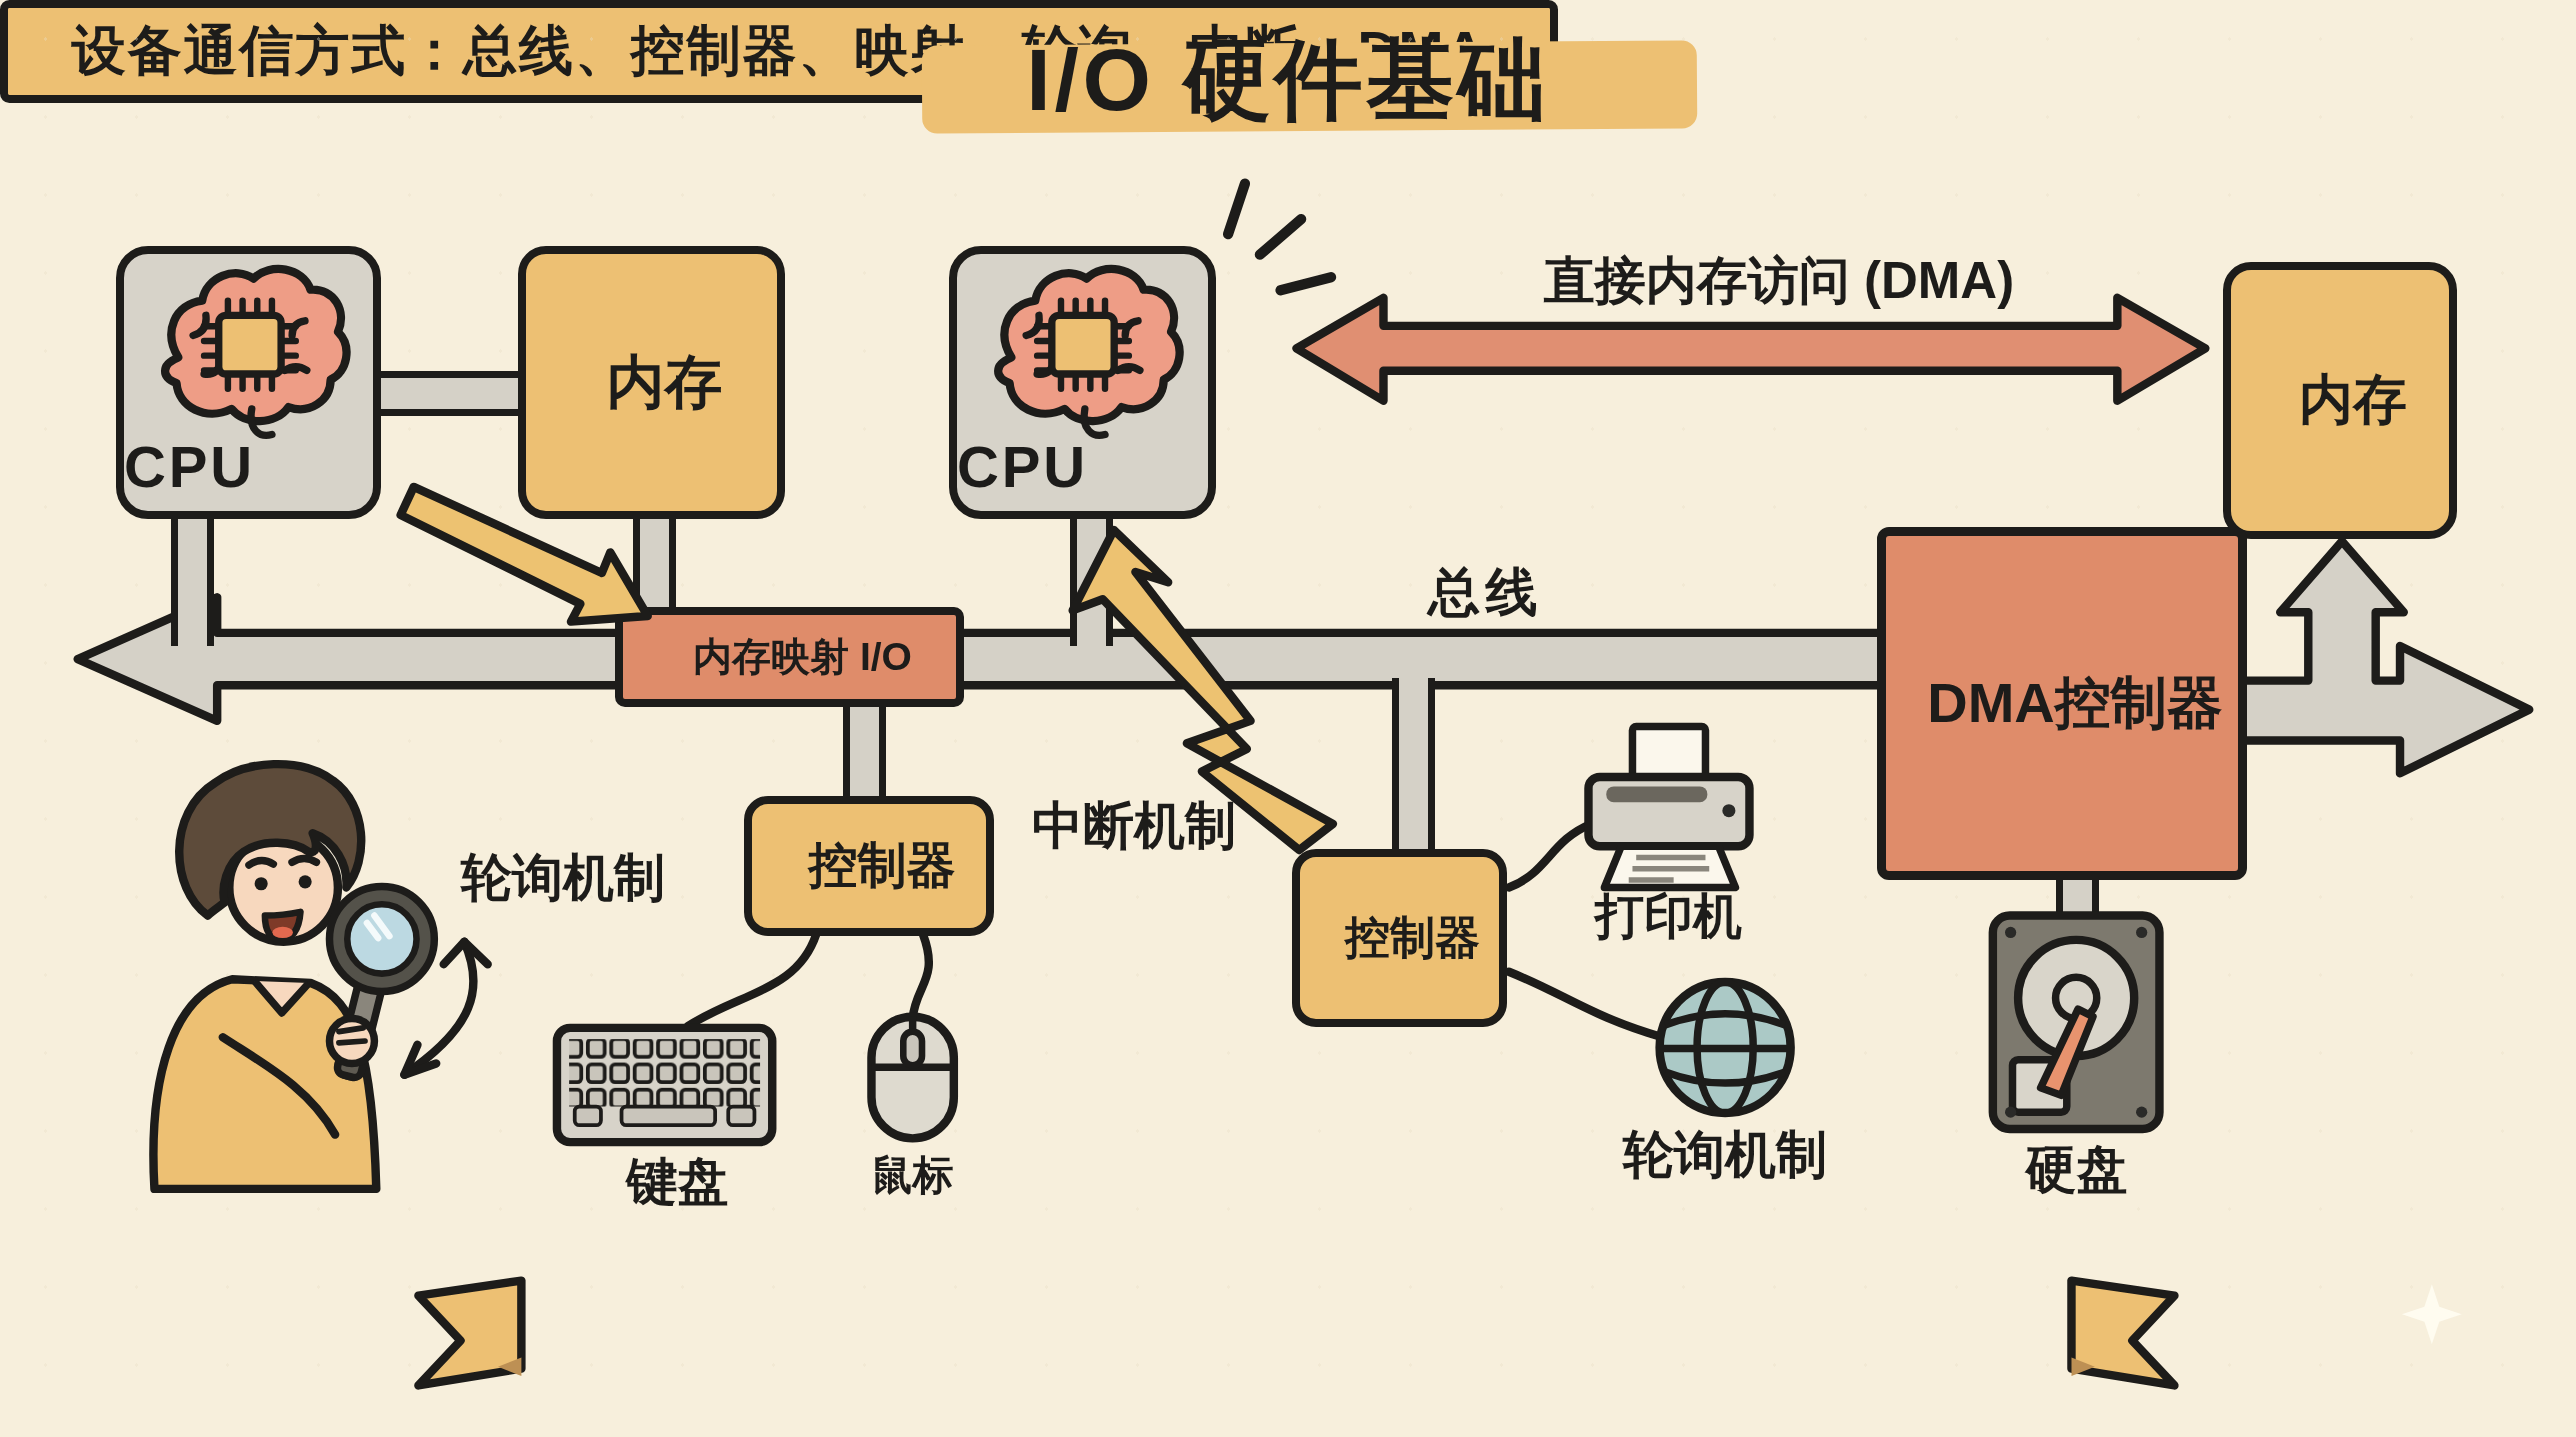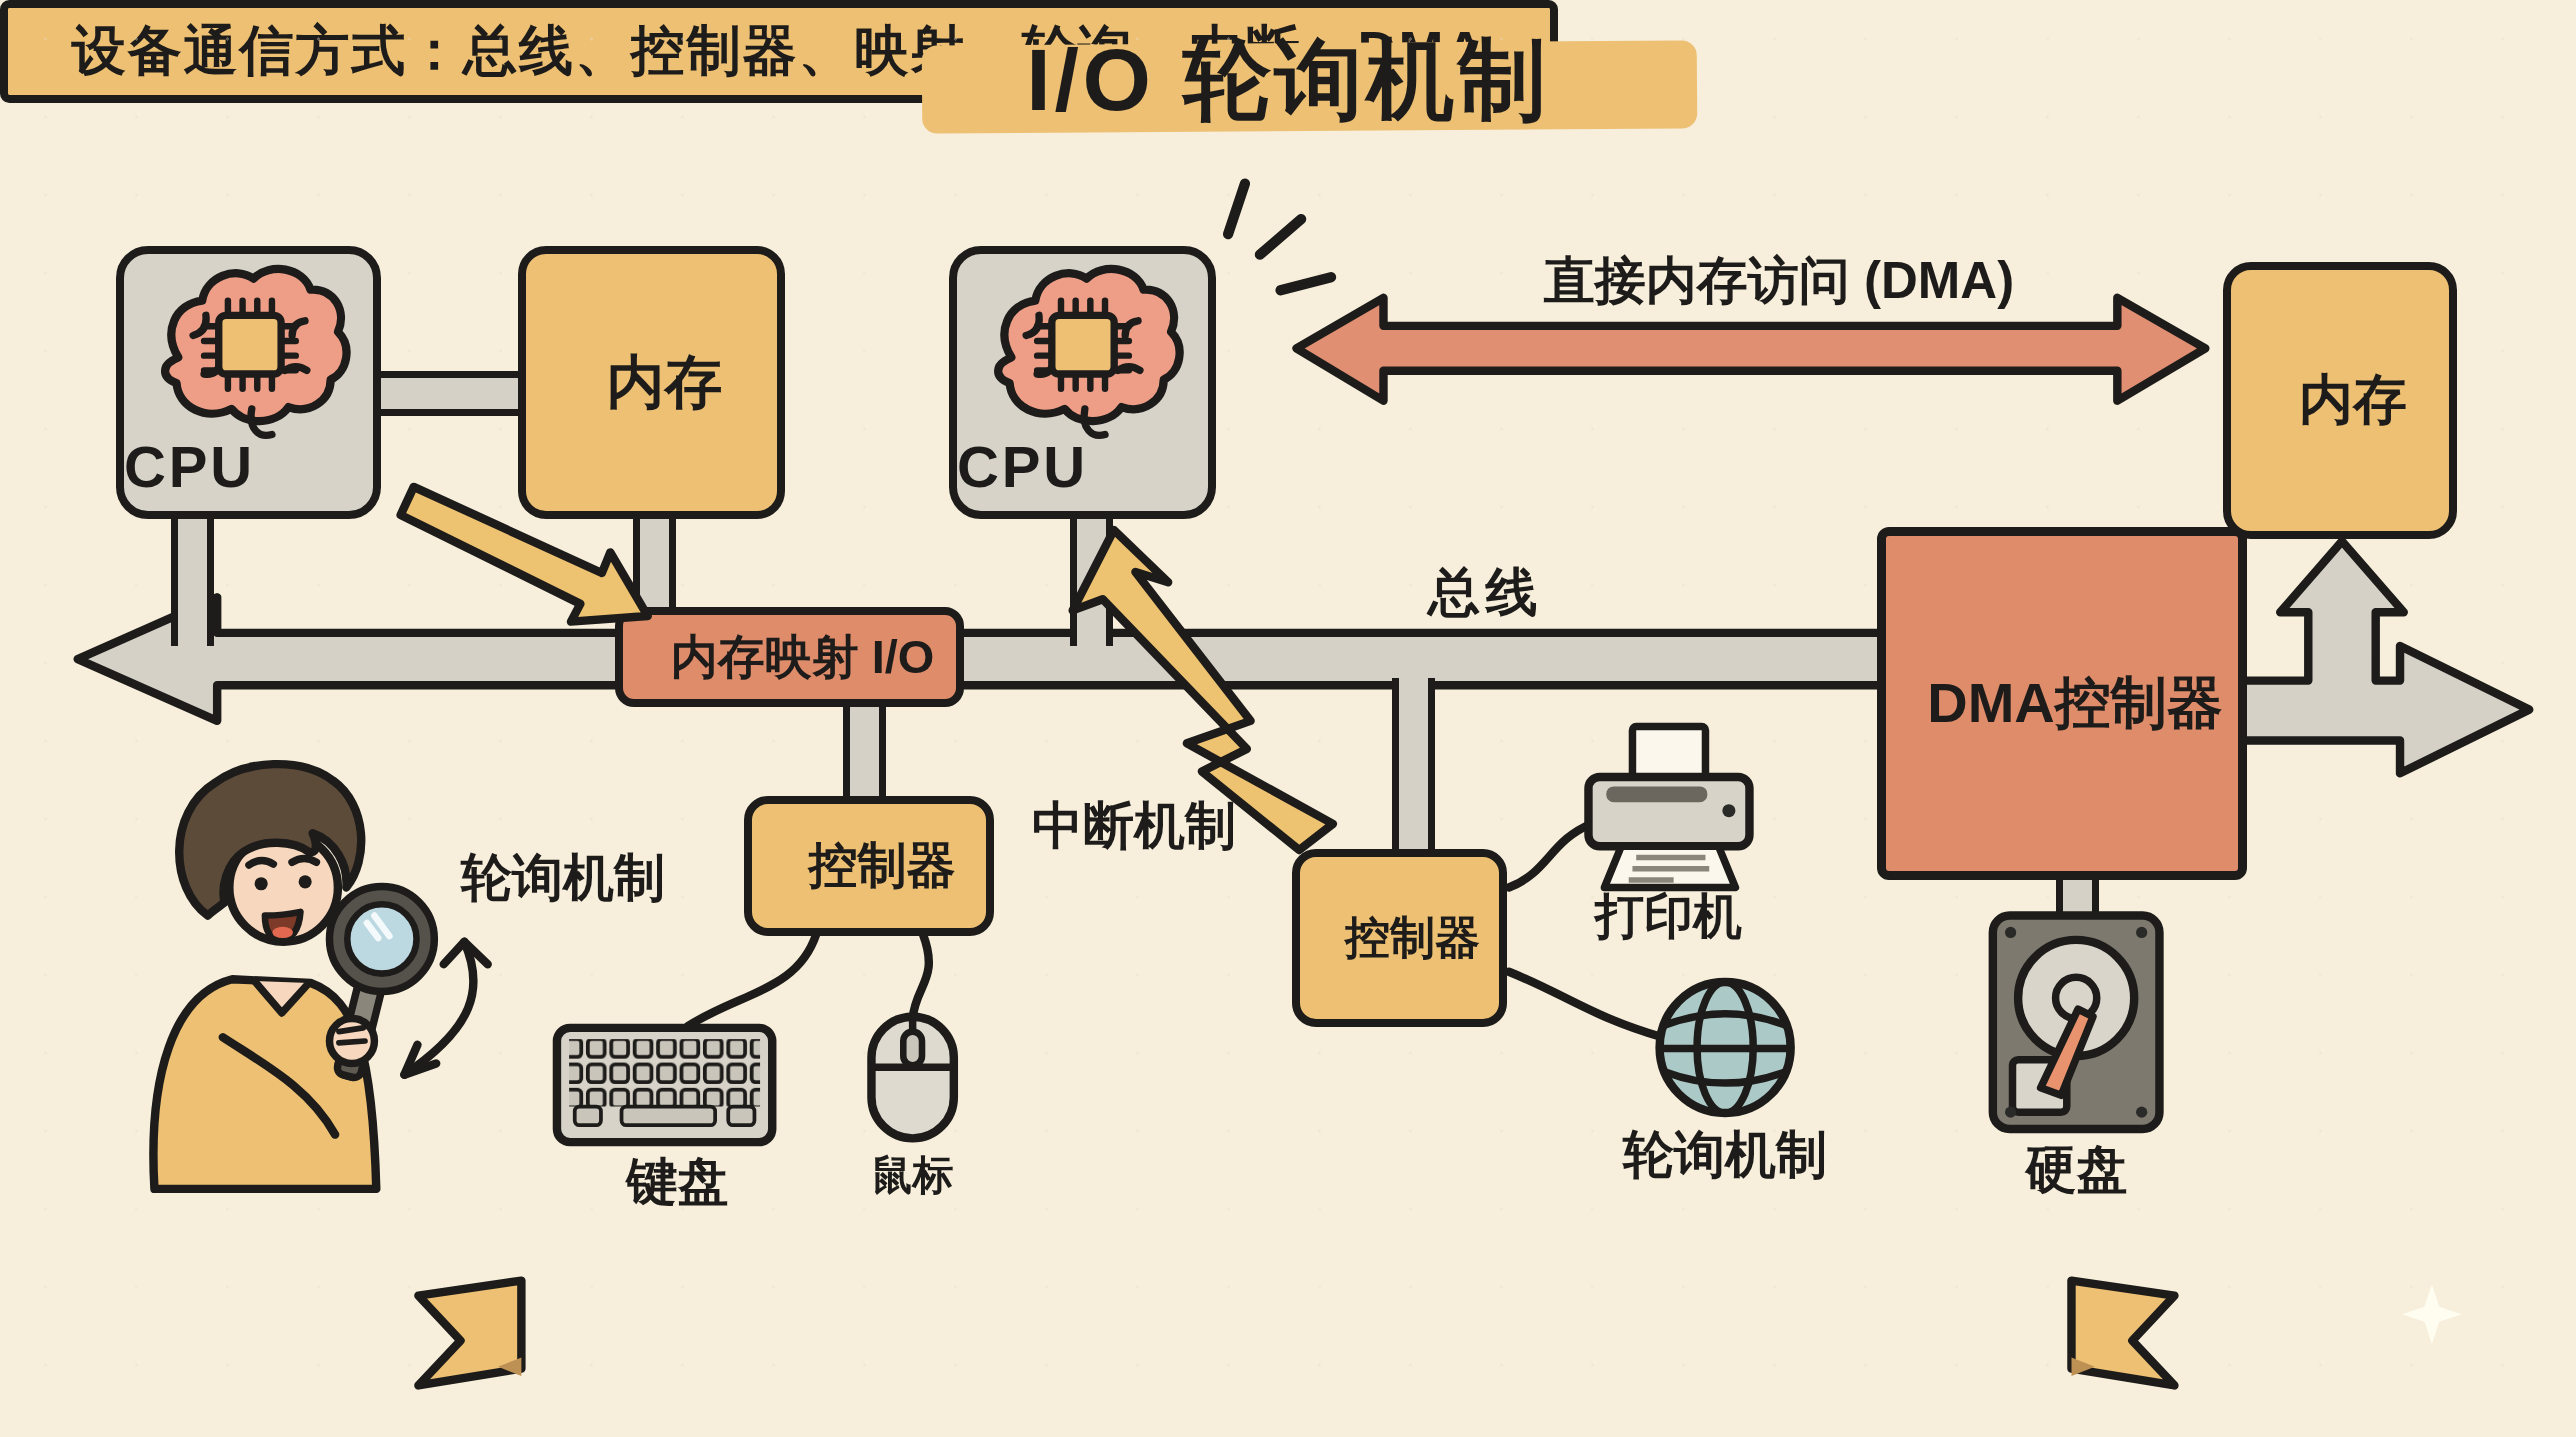--- a/index.html
+++ b/index.html
@@ -59,35 +59,35 @@
 
   <div class="vconn" style="left:171px;top:514px;width:43px;height:132px;"></div>
   <div class="vconn" style="left:633px;top:514px;width:43px;height:103px;"></div>
   <div class="vconn" style="left:843px;top:702px;width:43px;height:103px;"></div>
   <div class="vconn" style="left:1070px;top:514px;width:43px;height:132px;"></div>
   <div class="vconn" style="left:1392px;top:678px;width:43px;height:180px;"></div>
   <div class="vconn" style="left:2056px;top:872px;width:43px;height:52px;"></div>
   <div class="hconn" style="left:374px;top:371px;width:150px;height:45px;"></div>
 
   <div id="title-hl" class="abs"></div>
-  <div id="title" class="lbl">I/O 轮询机制</div>
+  <div id="title" class="lbl">I/O 硬件基础</div>
 
   <div class="box gray-box" style="left:116px;top:246px;width:265px;height:273px;">
     <span class="cpu-label">CPU</span>
   </div>
   <div class="box yellow-box" style="left:518px;top:246px;width:267px;height:273px;font-size:58px;">
     <span>内存</span>
   </div>
   <div class="box gray-box" style="left:949px;top:246px;width:267px;height:273px;">
     <span class="cpu-label">CPU</span>
   </div>
   <div class="box yellow-box" style="left:2223px;top:262px;width:234px;height:277px;font-size:54px;">
     <span>内存</span>
   </div>
-  <div class="box salmon-box" style="left:615px;top:607px;width:349px;height:100px;font-size:47px;border-radius:19px;text-align:right;">
+  <div class="box salmon-box" style="left:615px;top:607px;width:349px;height:100px;font-size:39px;border-radius:10px;text-align:right;">
     <span>内存映射 I/O</span>
   </div>
   <div class="box yellow-box" style="left:744px;top:796px;width:250px;height:140px;font-size:49px;border-radius:24px;">
     <span>控制器</span>
   </div>
   <div class="box yellow-box" style="left:1292px;top:849px;width:215px;height:178px;font-size:45px;border-radius:24px;">
     <span>控制器</span>
   </div>
   <div class="box salmon-box" style="left:1877px;top:527px;width:370px;height:353px;font-size:56px;border-radius:12px;border-width:9.4px;justify-content:center;">
     <span>DMA控制器</span>

